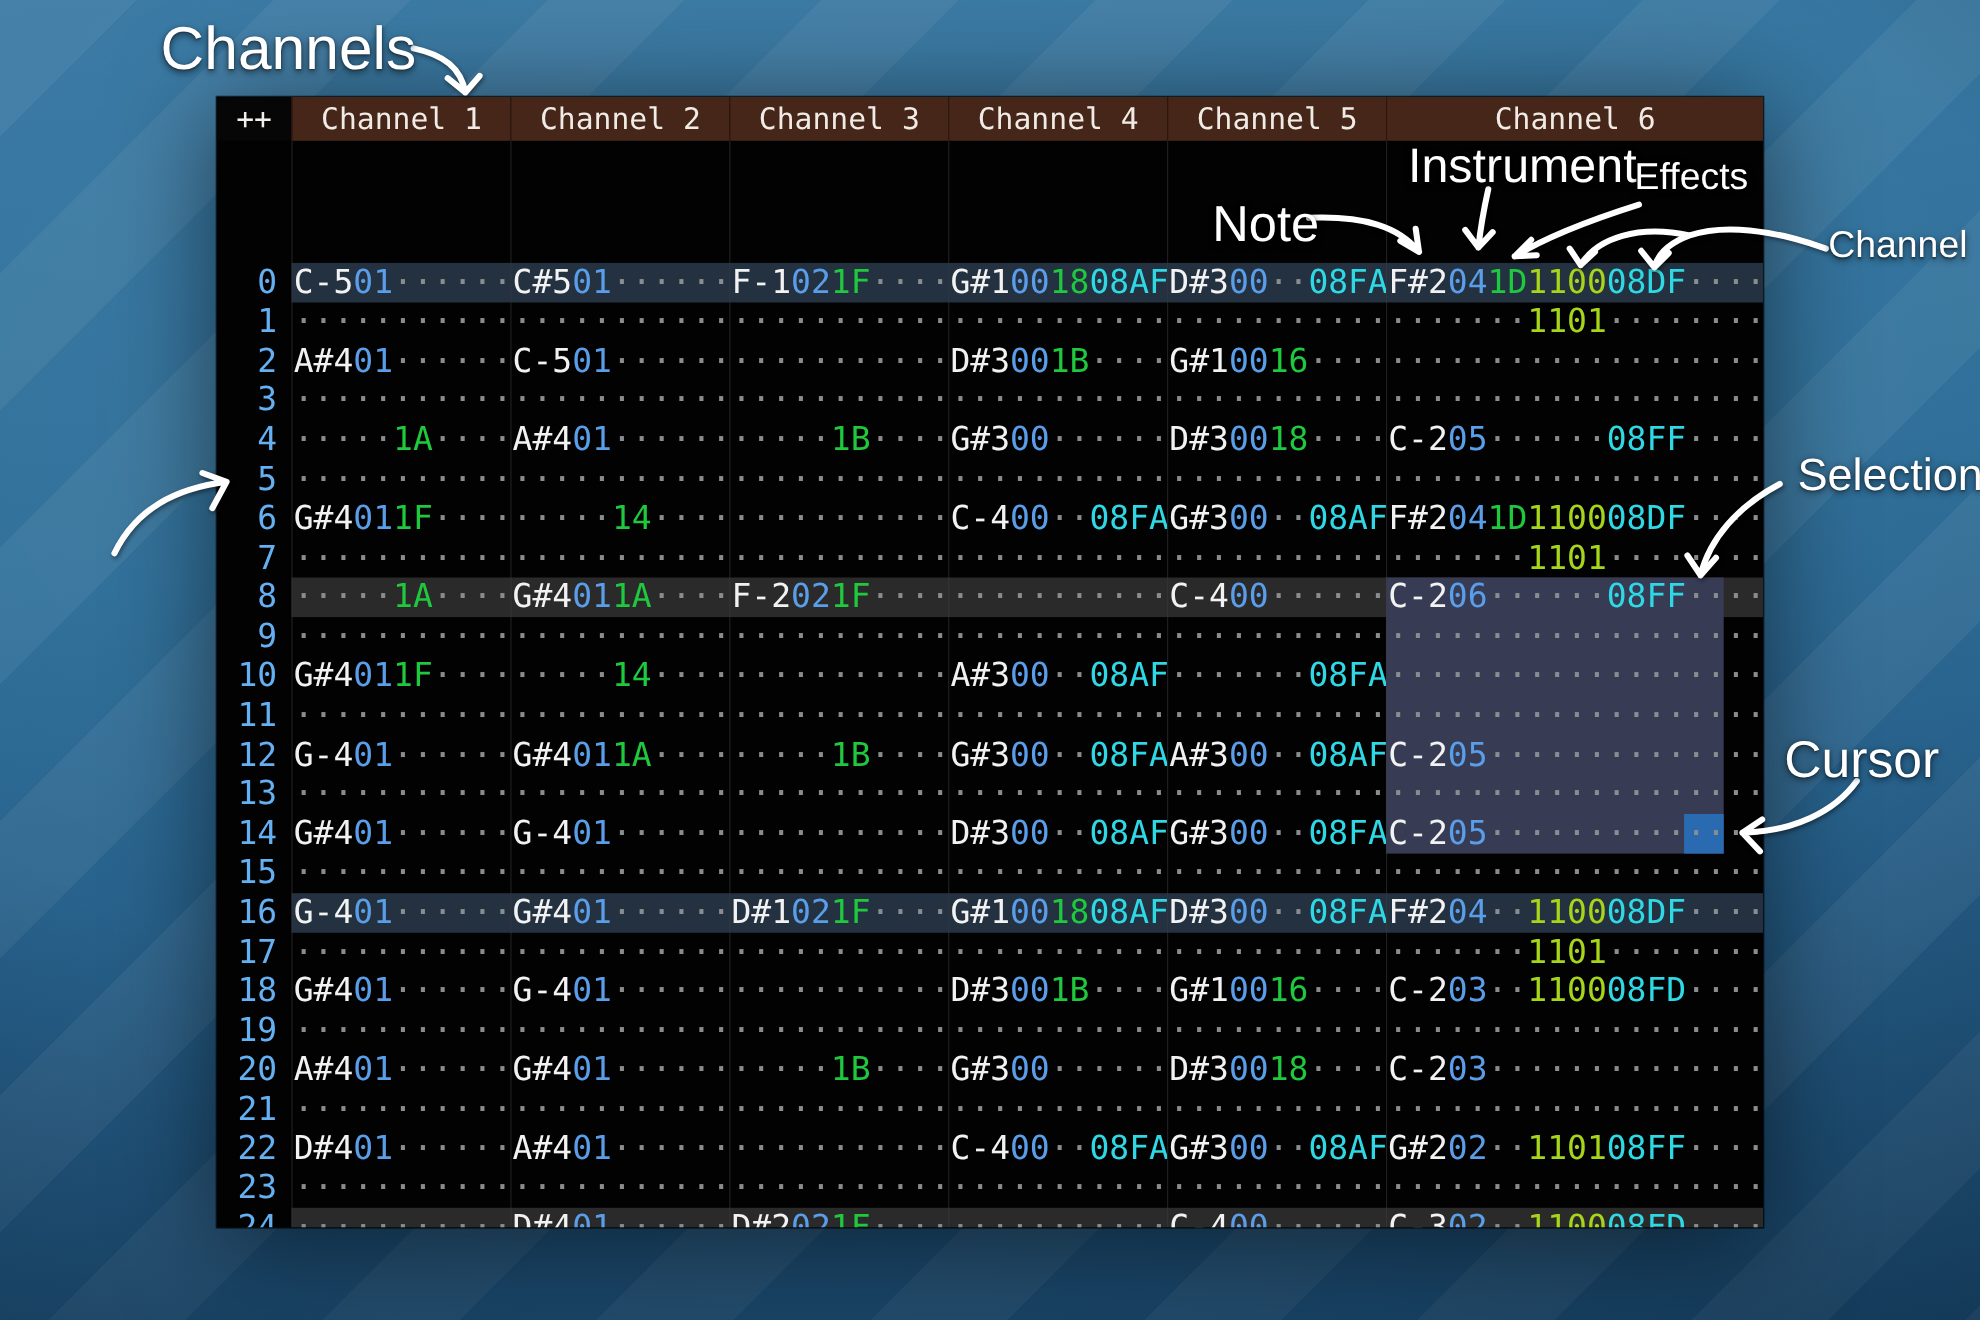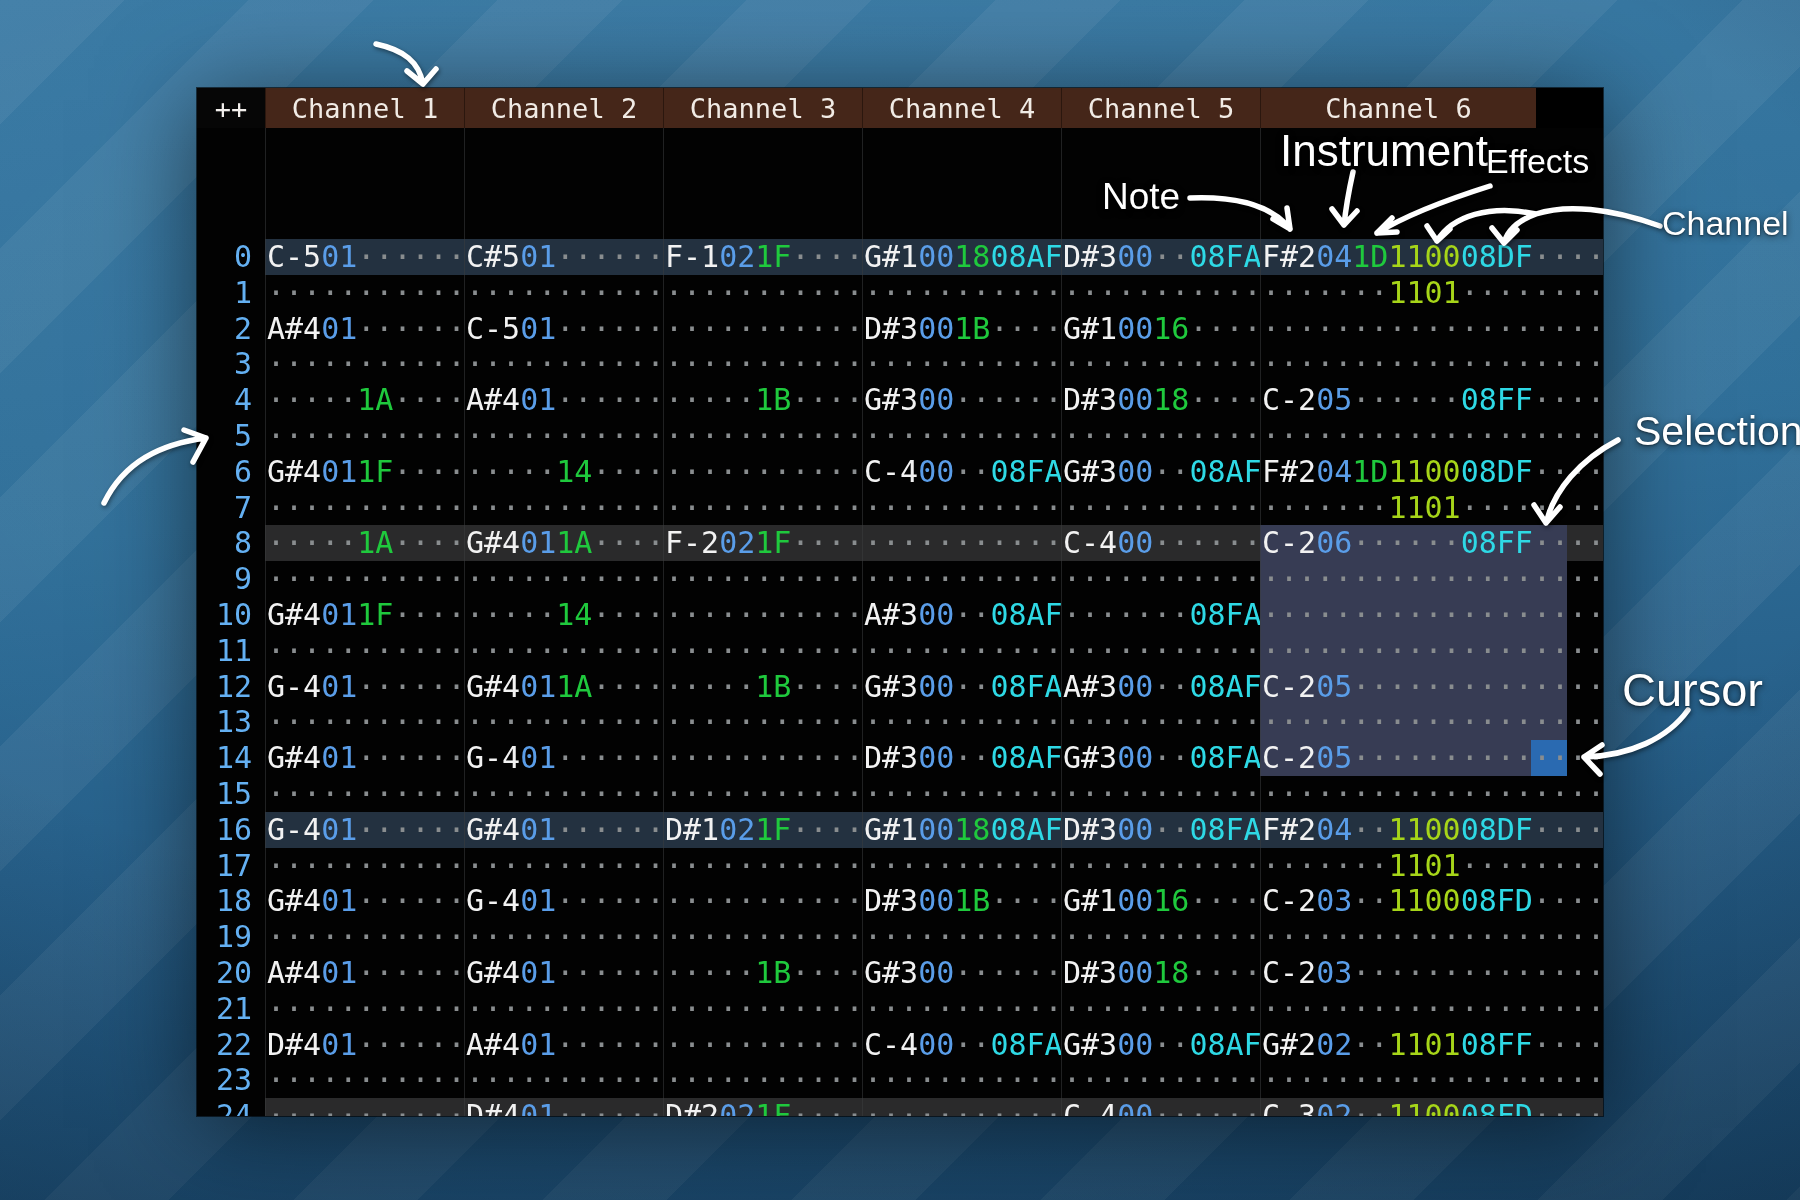--- a/index.html
+++ b/index.html
@@ -50,21 +50,21 @@
 
   <div class="win">
     <div class="hdr">
       <div class="corner">++</div>
 
     <div class="chhead" style="width: 199px;">Channel 1</div>
         <div class="chhead" style="width: 199px;">Channel 2</div>
         <div class="chhead" style="width: 199px;">Channel 3</div>
         <div class="chhead" style="width: 199px;">Channel 4</div>
         <div class="chhead" style="width: 199px;">Channel 5</div>
-        <div class="chhead" style="width: 276px;">Channel 6</div>
+        <div class="chhead" style="width: 343px;">Channel 6</div>
       </div>
     <div class="pattern">
       <div class="layer" id="hl-layer">
           <div class="hl major" style="top: 111px;"></div>
           <div class="hl minor" style="top: 397.4px;"></div>
           <div class="hl major" style="top: 683.8px;"></div>
           <div class="hl minor" style="top: 970.2px;"></div>
         </div>
       <div class="layer" id="sel-layer">
           <div class="selbox" style="left: 1063px; width: 307.129px; top: 397.4px; height: 250.6px;"></div>
@@ -110,19 +110,20 @@
     <path d="M 376,44 C 404,50 419,62 423,84 M 423,84 L 407,71 M 423,84 L 436,69"></path>
     <path d="M 104,503 C 124,462 160,444 206,438 M 206,438 L 184,430 M 206,438 L 193,462"></path>
     <path d="M 1190,198 C 1240,196 1272,206 1290,229 M 1290,229 L 1273,219 M 1290,229 L 1287,208"></path>
     <path d="M 1353,172 C 1349,190 1346,206 1344,225 M 1344,225 L 1332,209 M 1344,225 L 1357,211"></path>
     <path d="M 1490,186 C 1452,198 1408,214 1377,233 M 1377,233 L 1392,218 M 1377,233 L 1397,232"></path>
     <path d="M 1660,226 C 1610,208 1566,204 1536,214 C 1517,221 1507,232 1504,243 M 1504,243 L 1492,228 M 1504,243 L 1517,230 M 1536,214 C 1490,204 1452,216 1437,241 M 1437,241 L 1427,226 M 1437,241 L 1450,229"></path>
     <path d="M 1618,440 C 1580,460 1554,490 1546,523 M 1546,523 L 1534,505 M 1546,523 L 1560,507"></path>
     <path d="M 1688,710 C 1668,738 1630,756 1584,757 M 1584,757 L 1602,745 M 1584,757 L 1600,774"></path>
   </svg>
 
-  <div class="anno" style="left:1102px;top:176px;font-size:37px;">Note</div>
+  <div class="anno" style="left:146px;top:12px;font-size:55px;">Channels</div>
+  <div class="anno" style="left:1102px;top:176px;font-size:46px;">Note</div>
   <div class="anno" style="left:1280px;top:126px;font-size:44px;">Instrument</div>
   <div class="anno" style="left:1486px;top:142px;font-size:34px;">Effects</div>
   <div class="anno" style="left:1662px;top:204px;font-size:34px;">Channel</div>
   <div class="anno" style="left:1634px;top:408px;font-size:41px;">Selection</div>
   <div class="anno" style="left:1622px;top:662px;font-size:47px;">Cursor</div>
 </div>
 
 </body></html>

